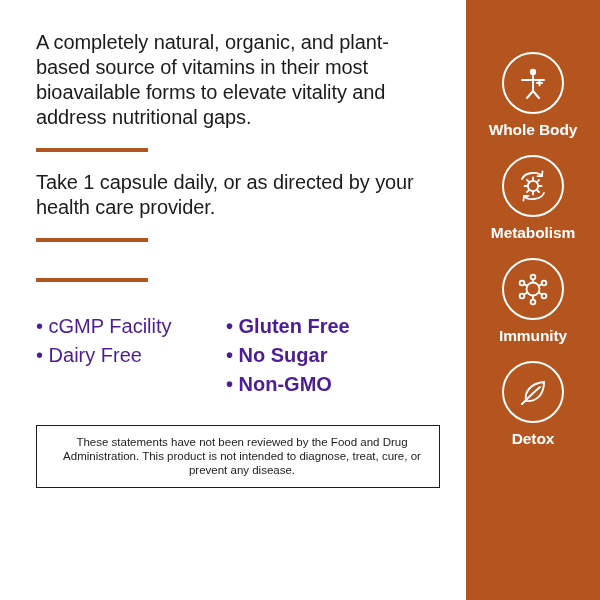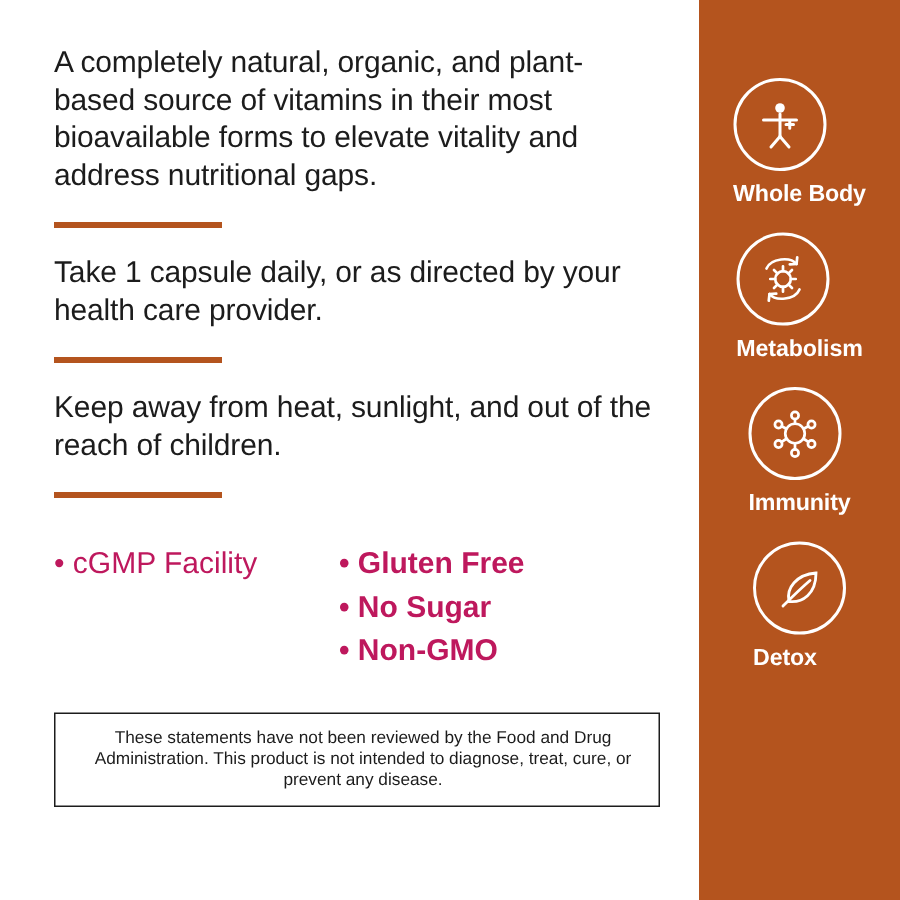--- a/index.html
+++ b/index.html
@@ -38,21 +38,21 @@
     width: 112px;
     height: 4px;
     background: #b4541e;
     margin: 18px 0 18px 0;
   }
   .bullets {
     display: flex;
     margin-top: 12px;
     font-size: 20px;
     line-height: 29px;
-    color: #be185d;
+    color: #4c1d95;
   }
   .bul-col {
     width: 190px;
   }
   .bul-col.second {
     width: 180px;
     font-weight: bold;
   }
   .bul {
     white-space: nowrap;
@@ -80,20 +80,21 @@
     display: flex;
     flex-direction: column;
     align-items: center;
     justify-content: flex-start;
     padding-top: 52px;
     box-sizing: border-box;
   }
   .feature {
     display: flex;
     flex-direction: column;
+    align-items: center;
     margin-bottom: 16px;
   }
   .icon-circle {
     width: 62px;
     height: 62px;
     border: 2.5px solid #ffffff;
     border-radius: 50%;
     display: flex;
     align-items: center;
     justify-content: center;
@@ -116,26 +117,26 @@
 <div class="page">
 
   <div class="left">
 
     <div class="para">A completely natural, organic, and plant-based source of vitamins in their most bioavailable forms to elevate vitality and address nutritional gaps.</div>
     <div class="rule"></div>
 
     <div class="para">Take 1 capsule daily, or as directed by your health care provider.</div>
     <div class="rule"></div>
 
-    <div class="para">Keep away from heat, sunlight, and out of the reach of children.</div>
     <div class="rule"></div>
 
     <div class="bullets">
       <div class="bul-col">
         <div class="bul">• cGMP Facility</div>
+        <div class="bul">• Dairy Free</div>
       </div>
       <div class="bul-col second">
         <div class="bul">• Gluten Free</div>
         <div class="bul">• No Sugar</div>
         <div class="bul">• Non-GMO</div>
       </div>
     </div>
 
     <div class="disclaimer">These statements have not been reviewed by the Food and Drug Administration. This product is not intended to diagnose, treat, cure, or prevent any disease.</div>
   </div>

